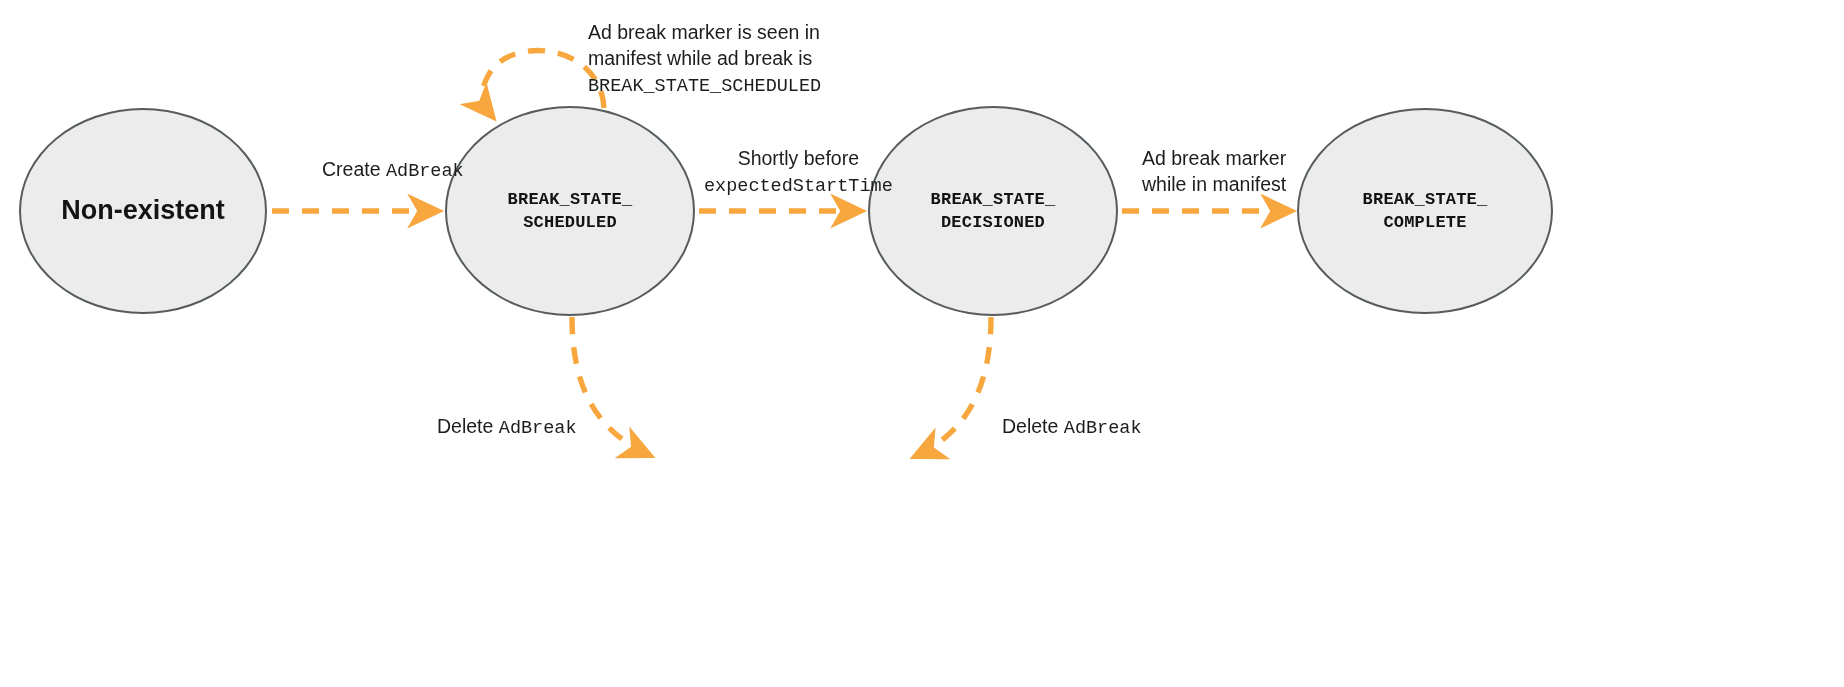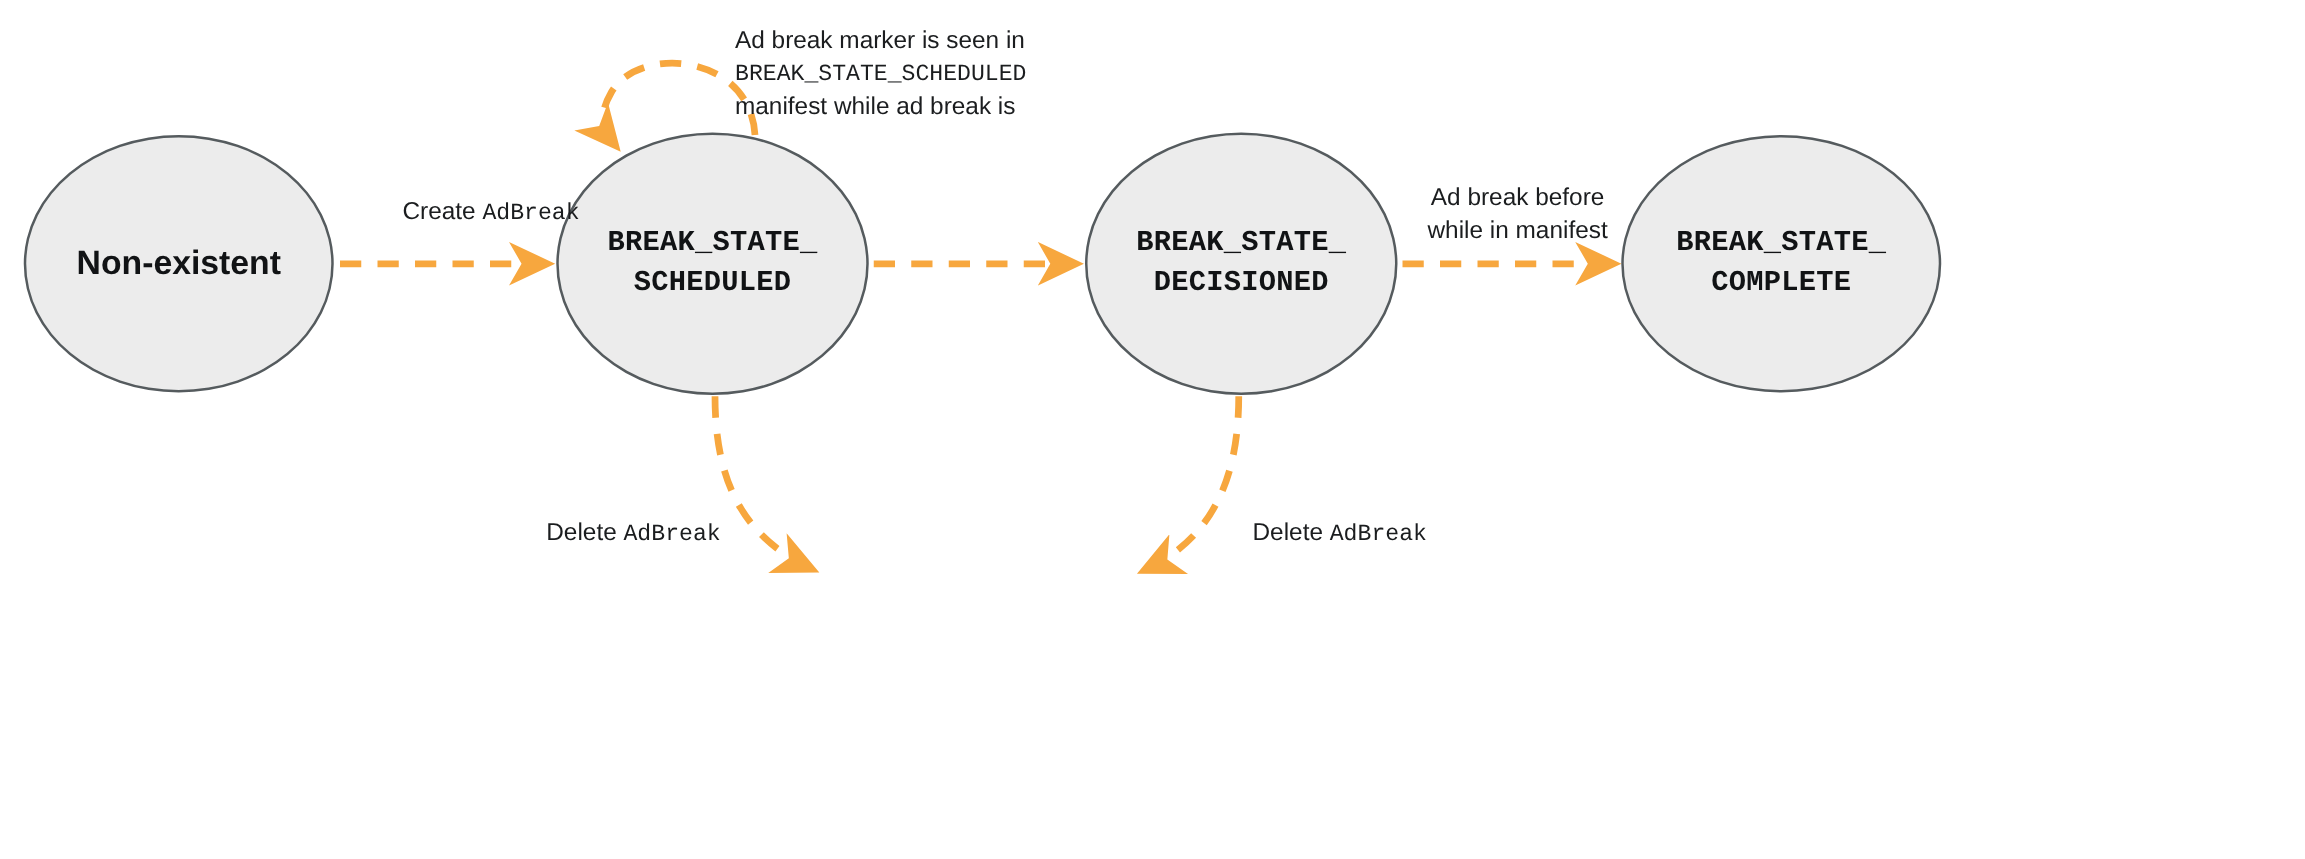--- a/index.html
+++ b/index.html
@@ -22,21 +22,21 @@
   }
   .node-label{
     font-weight:bold;
     color:#111315;
     line-height:1.38;
     white-space:pre-line;
     pointer-events:none;
   }
   .node-label.mono{
     font-family:"Liberation Mono", monospace;
-    font-size:23px;
+    font-size:17px;
     letter-spacing:0.2px;
   }
   .node-label.sans{
     font-family:"Liberation Sans", sans-serif;
     font-size:27px;
   }
 
   .edge-label{
     position:absolute;
     color:#1b1d1f;
@@ -97,27 +97,31 @@
 COMPLETE</span>
   </div>
 
 
   <div class="edge-label" style="left:291px;top:157px;margin-left:31px;">
       <span class="ln"><span class="sans">Create </span><span class="mono">AdBreak</span></span>
     </div>
 
   <div class="edge-label" style="left:588px;top:20px;">
       <span class="ln"><span class="sans">Ad break marker is seen in</span></span>
+      <span class="ln"><span class="sans">manifest while ad break is</span></span>
       <span class="ln"><span class="mono">BREAK_STATE_SCHEDULED</span></span>
-      <span class="ln"><span class="sans">manifest while ad break is</span></span>
     </div>
 
+  <div class="edge-label center" style="left:704px;top:146px;">
+      <span class="ln"><span class="sans">Shortly before</span></span>
+      <span class="ln"><span class="mono">expectedStartTime</span></span>
+    </div>
 
   <div class="edge-label center" style="left:1142px;top:146px;">
-      <span class="ln"><span class="sans">Ad break before</span></span>
+      <span class="ln"><span class="sans">Ad break marker</span></span>
       <span class="ln"><span class="sans">while in manifest</span></span>
     </div>
 
   <div class="edge-label" style="left:437px;top:414px;">
       <span class="ln"><span class="sans">Delete </span><span class="mono">AdBreak</span></span>
     </div>
 
   <div class="edge-label" style="left:1002px;top:414px;">
       <span class="ln"><span class="sans">Delete </span><span class="mono">AdBreak</span></span>
     </div>

